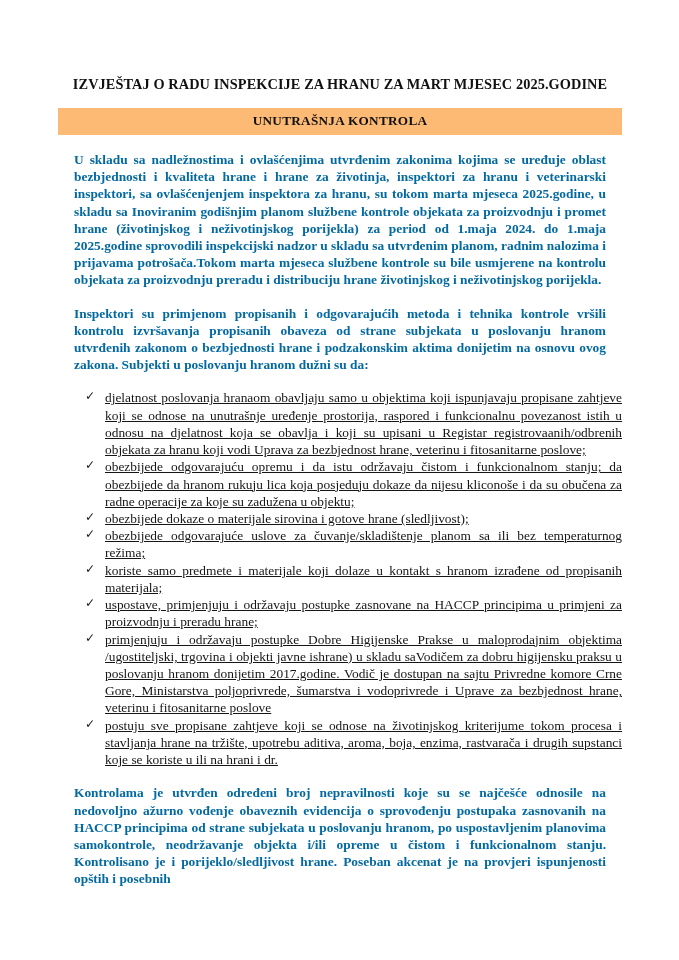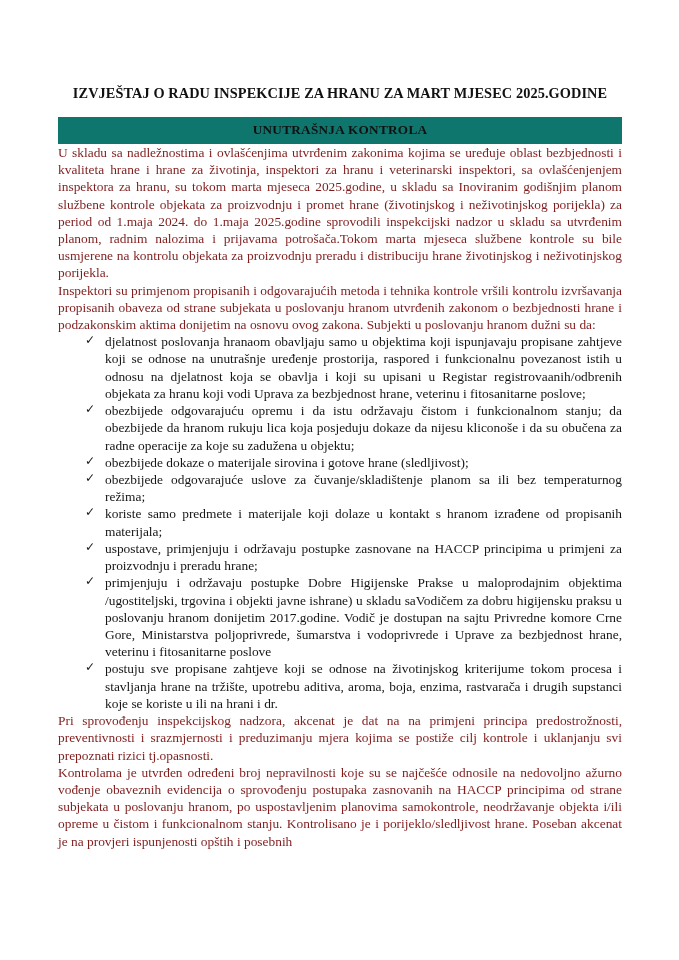--- a/index.html
+++ b/index.html
@@ -17,51 +17,52 @@
   .page {
     position: relative;
     width: 679px;
     height: 960px;
     box-sizing: border-box;
     padding: 0;
   }
   .content {
     position: absolute;
     left: 58px;
-    top: 9px;
+    top: 0;
     width: 564px;
   }
   .doc-title {
     font-size: 14.3px;
     font-weight: bold;
     text-align: center;
     letter-spacing: 0.1px;
     margin: 0;
     padding-top: 76px;
     line-height: 1.25;
     color: #111;
   }
   .section-band {
-    background: #0f766e;
+    background: #fdba74;
     text-align: center;
     font-size: 13.2px;
     font-weight: bold;
     letter-spacing: 0.3px;
     padding: 5px 0 6px 0;
     margin-top: 14px;
     color: #111;
   }
   p.para {
     text-align: justify;
     font-size: 13.4px;
     line-height: 1.285;
-    margin: 0;
+    margin: 16px;
     padding: 0;
-    color: #7f1d1d;
+    color: #0369a1;
     hyphens: none;
+    font-weight: bold;
   }
   .para-first { margin-top: 13px; }
   .para-gap { margin-top: 14px; }
   .para-gap-lg { margin-top: 19px; }
 
   ul.check-list {
     list-style: none;
     margin: 0;
     padding: 0;
   }
@@ -76,21 +77,21 @@
   }
   ul.check-list li .tick {
     position: absolute;
     left: 27px;
     top: 0;
     font-size: 12.2px;
     line-height: 1.285;
     color: #1a1a1a;
     font-family: "DejaVu Sans", sans-serif;
   }
-  .li-text { display: block; }
+  .li-text { display: block; text-decoration: underline; }
 </style>
 </head>
 <body>
 
 <div class="page">
   <div class="content">
 
     <div class="doc-title">IZVJEŠTAJ O RADU INSPEKCIJE ZA HRANU ZA MART  MJESEC 2025.GODINE</div>
 
     <div class="section-band">UNUTRAŠNJA KONTROLA</div>
@@ -127,18 +128,17 @@
       <li>
         <span class="tick">✓</span>
         <span class="li-text">primjenjuju i održavaju postupke Dobre Higijenske Prakse u maloprodajnim objektima /ugostiteljski, trgovina i objekti javne ishrane) u skladu saVodičem za dobru higijensku praksu u poslovanju hranom donijetim 2017.godine. Vodič je dostupan na sajtu Privredne komore Crne Gore, Ministarstva poljoprivrede, šumarstva i vodoprivrede i Uprave za bezbjednost hrane, veterinu i fitosanitarne poslove</span>
       </li>
       <li>
         <span class="tick">✓</span>
         <span class="li-text">postuju sve propisane zahtjeve koji se odnose na životinjskog kriterijume tokom procesa i stavljanja hrane na tržište, upotrebu aditiva, aroma, boja, enzima, rastvarača i drugih supstanci koje se koriste u ili na hrani i dr.</span>
       </li>
     </ul>
 
-    <p class="para para-gap-lg">Pri sprovođenju inspekcijskog nadzora, akcenat je dat na na primjeni principa predostrožnosti, preventivnosti i srazmjernosti i preduzimanju mjera kojima se postiže cilj kontrole i uklanjanju svi prepoznati rizici tj.opasnosti.</p>
 
     <p class="para para-gap-lg">Kontrolama je utvrđen određeni broj nepravilnosti koje su se najčešće odnosile na nedovoljno ažurno vođenje obaveznih evidencija o sprovođenju postupaka zasnovanih na HACCP principima od strane subjekata u poslovanju hranom, po uspostavljenim planovima samokontrole, neodržavanje objekta i/ili opreme u čistom i funkcionalnom stanju. Kontrolisano je i porijeklo/sledljivost hrane. Poseban akcenat je na provjeri ispunjenosti opštih i posebnih</p>
 
   </div>
 </div>
 
 </body></html>

